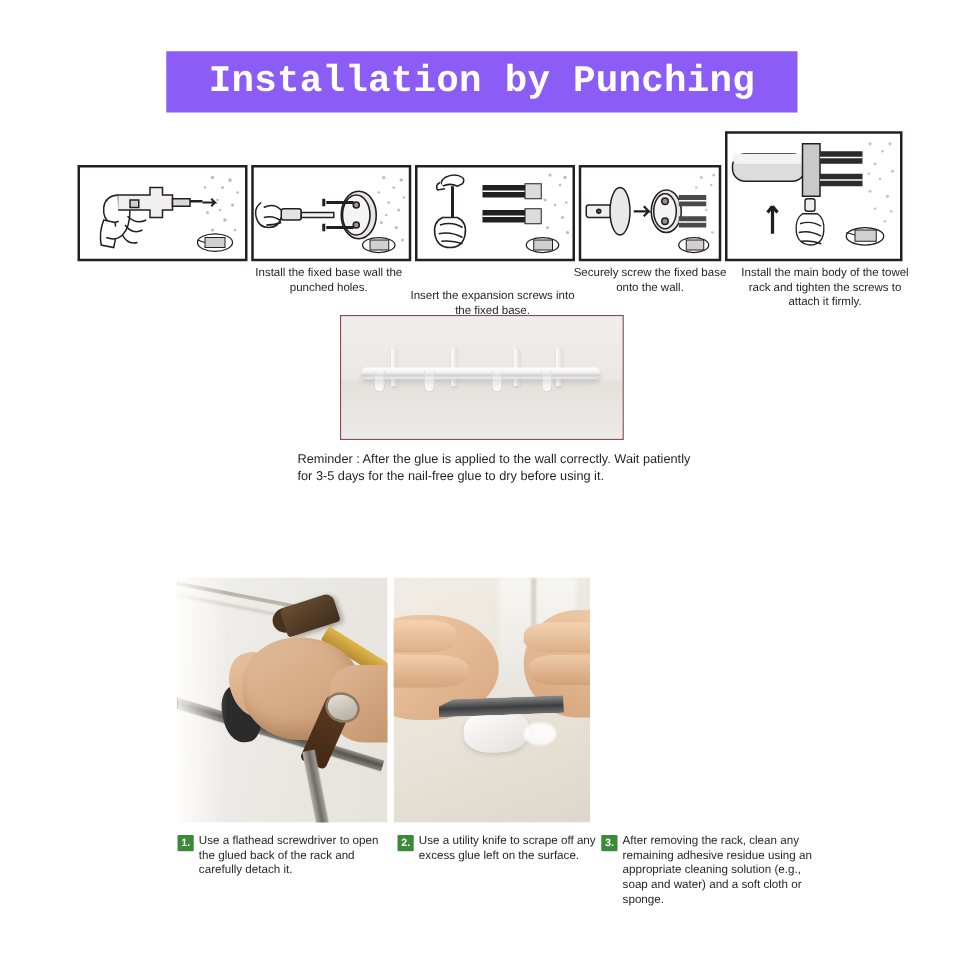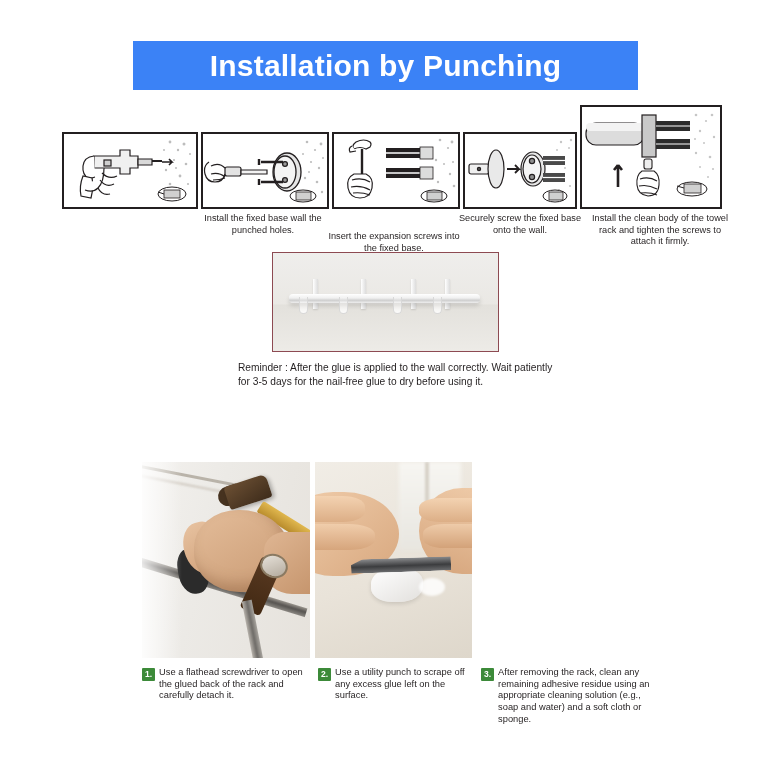--- a/index.html
+++ b/index.html
@@ -5,23 +5,24 @@
   html,body{margin:0;padding:0;}
   body{
     width:768px;height:768px;background:#ffffff;
     font-family:"Liberation Sans", sans-serif;
     color:#231f20;overflow:hidden;position:relative;
   }
   .page{position:relative;width:768px;height:768px;}
 
   
   .banner{
-    position:absolute;background:#3b82f6;
+    position:absolute;background:#8b5cf6;
     display:flex;align-items:center;justify-content:center;
     box-shadow:0 0 0 1px rgba(255,255,255,.0);
+    font-family:Liberation Mono, monospace;
   }
   .banner .btxt{
     color:#ffffff;font-weight:bold;letter-spacing:.2px;
     white-space:nowrap;text-align:center;
   }
   #banner-1{left:133px;top:41px;width:505px;height:49px;}
   #banner-1 .btxt{font-size:30px;}
   #banner-2{left:133px;top:414px;width:505px;height:39px;}
   #banner-2 .btxt{font-size:27px;}
 
@@ -378,21 +379,21 @@
           <rect x="102" y="77" width="17" height="9" fill="#d0d0d0" stroke="#231f20" stroke-width=".8"></rect>
           <path d="M95 79 l7 2" stroke="#231f20" stroke-width="1"></path>
         </g>
       </svg>
     </div>
   </div>
 
   <div class="cap c2">Install the fixed base wall the punched holes.</div>
   <div class="cap c3">Insert the expansion screws into the fixed base.</div>
   <div class="cap c4">Securely screw the fixed base onto the wall.</div>
-  <div class="cap c5">Install the clean body  of the towel rack and tighten the screws to attach it firmly.</div>
+  <div class="cap c5">Install the main body  of the towel rack and tighten the screws to attach it firmly.</div>
 
   <div class="product-frame">
     <div class="prod-wall"></div>
     <div class="prod-mount" style="left:40px;"></div>
     <div class="prod-mount" style="left:88px;"></div>
     <div class="prod-mount" style="left:138px;"></div>
     <div class="prod-mount" style="left:172px;"></div>
     <div class="prod-bar"></div>
     <div class="prod-hook" style="left:26px;"></div>
     <div class="prod-hook" style="left:66px;"></div>
@@ -440,21 +441,21 @@
 
   </div>
 
   <div class="stepcaps">
     <div class="stepcap s1">
       <span class="num">1.</span>
       <span class="stxt">Use a flathead screwdriver to open the glued back of the rack and carefully detach it.</span>
     </div>
     <div class="stepcap s2">
       <span class="num">2.</span>
-      <span class="stxt">Use a utility punch to scrape off any excess glue left on the surface.</span>
+      <span class="stxt">Use a utility knife to scrape off any excess glue left on the surface.</span>
     </div>
     <div class="stepcap s3">
       <span class="num">3.</span>
       <span class="stxt">After removing the rack, clean any remaining adhesive residue using an appropriate cleaning solution (e.g., soap and water) and a soft cloth or sponge.</span>
     </div>
   </div>
 
 </div>
 
 </body></html>

